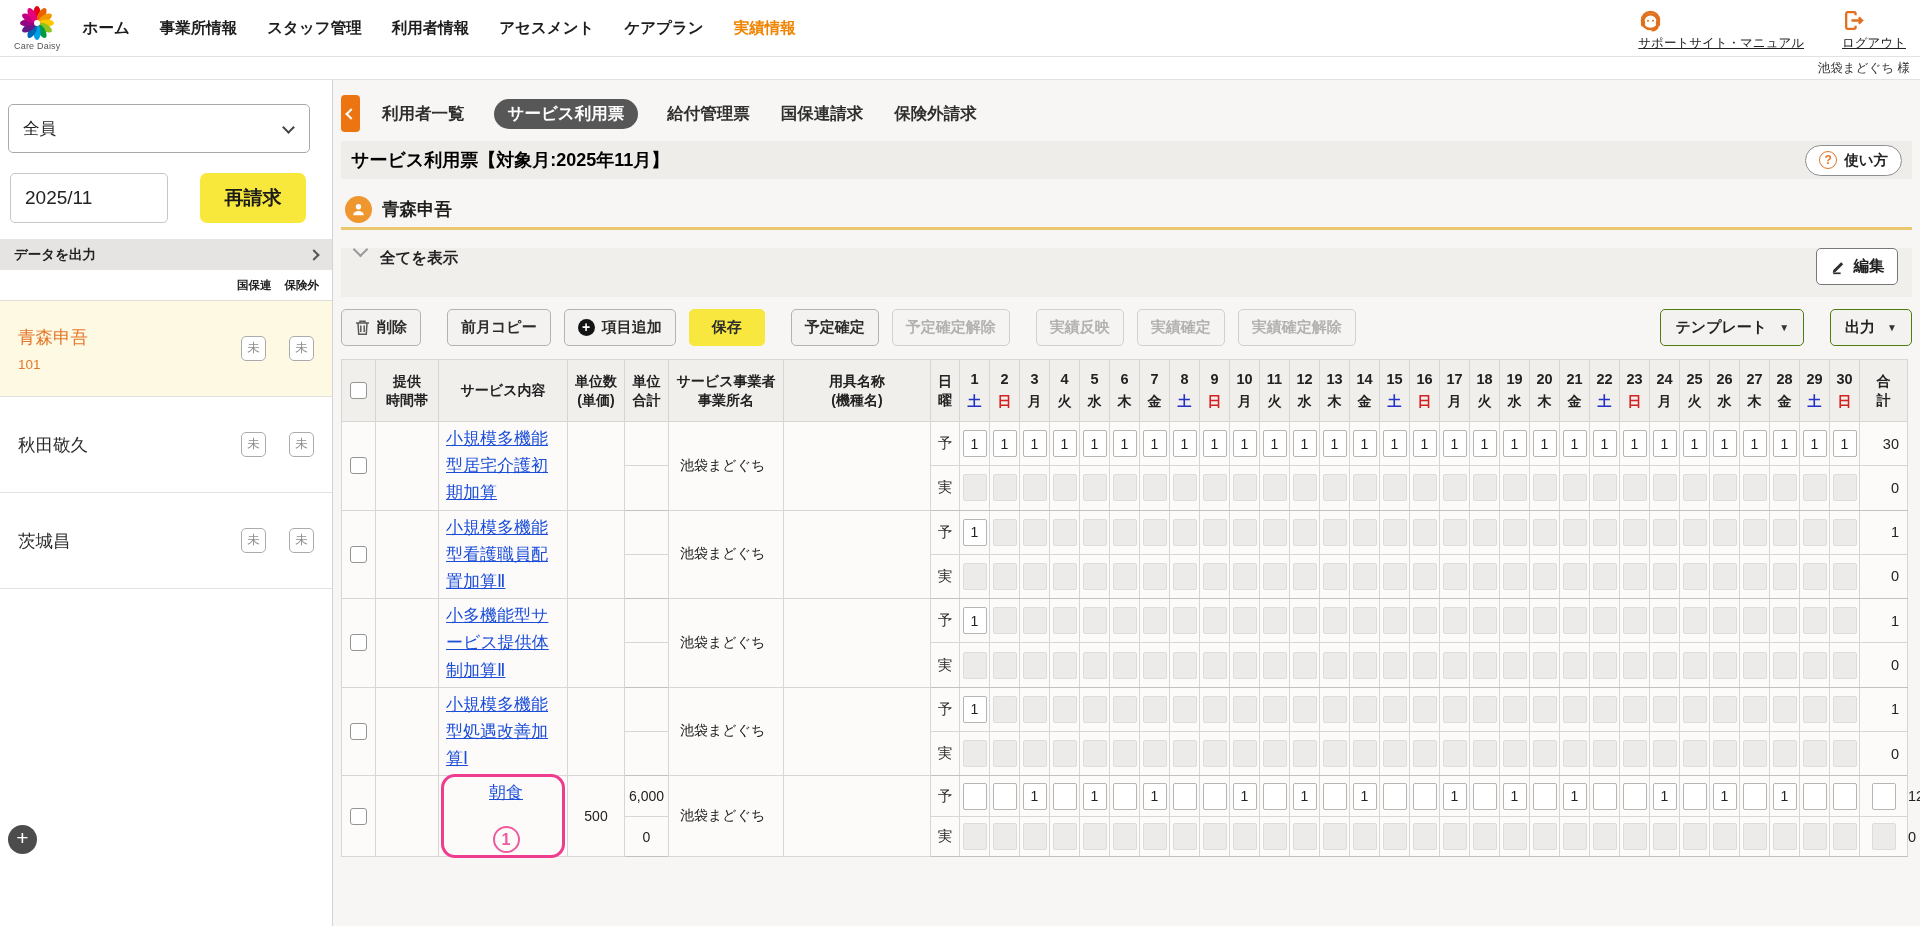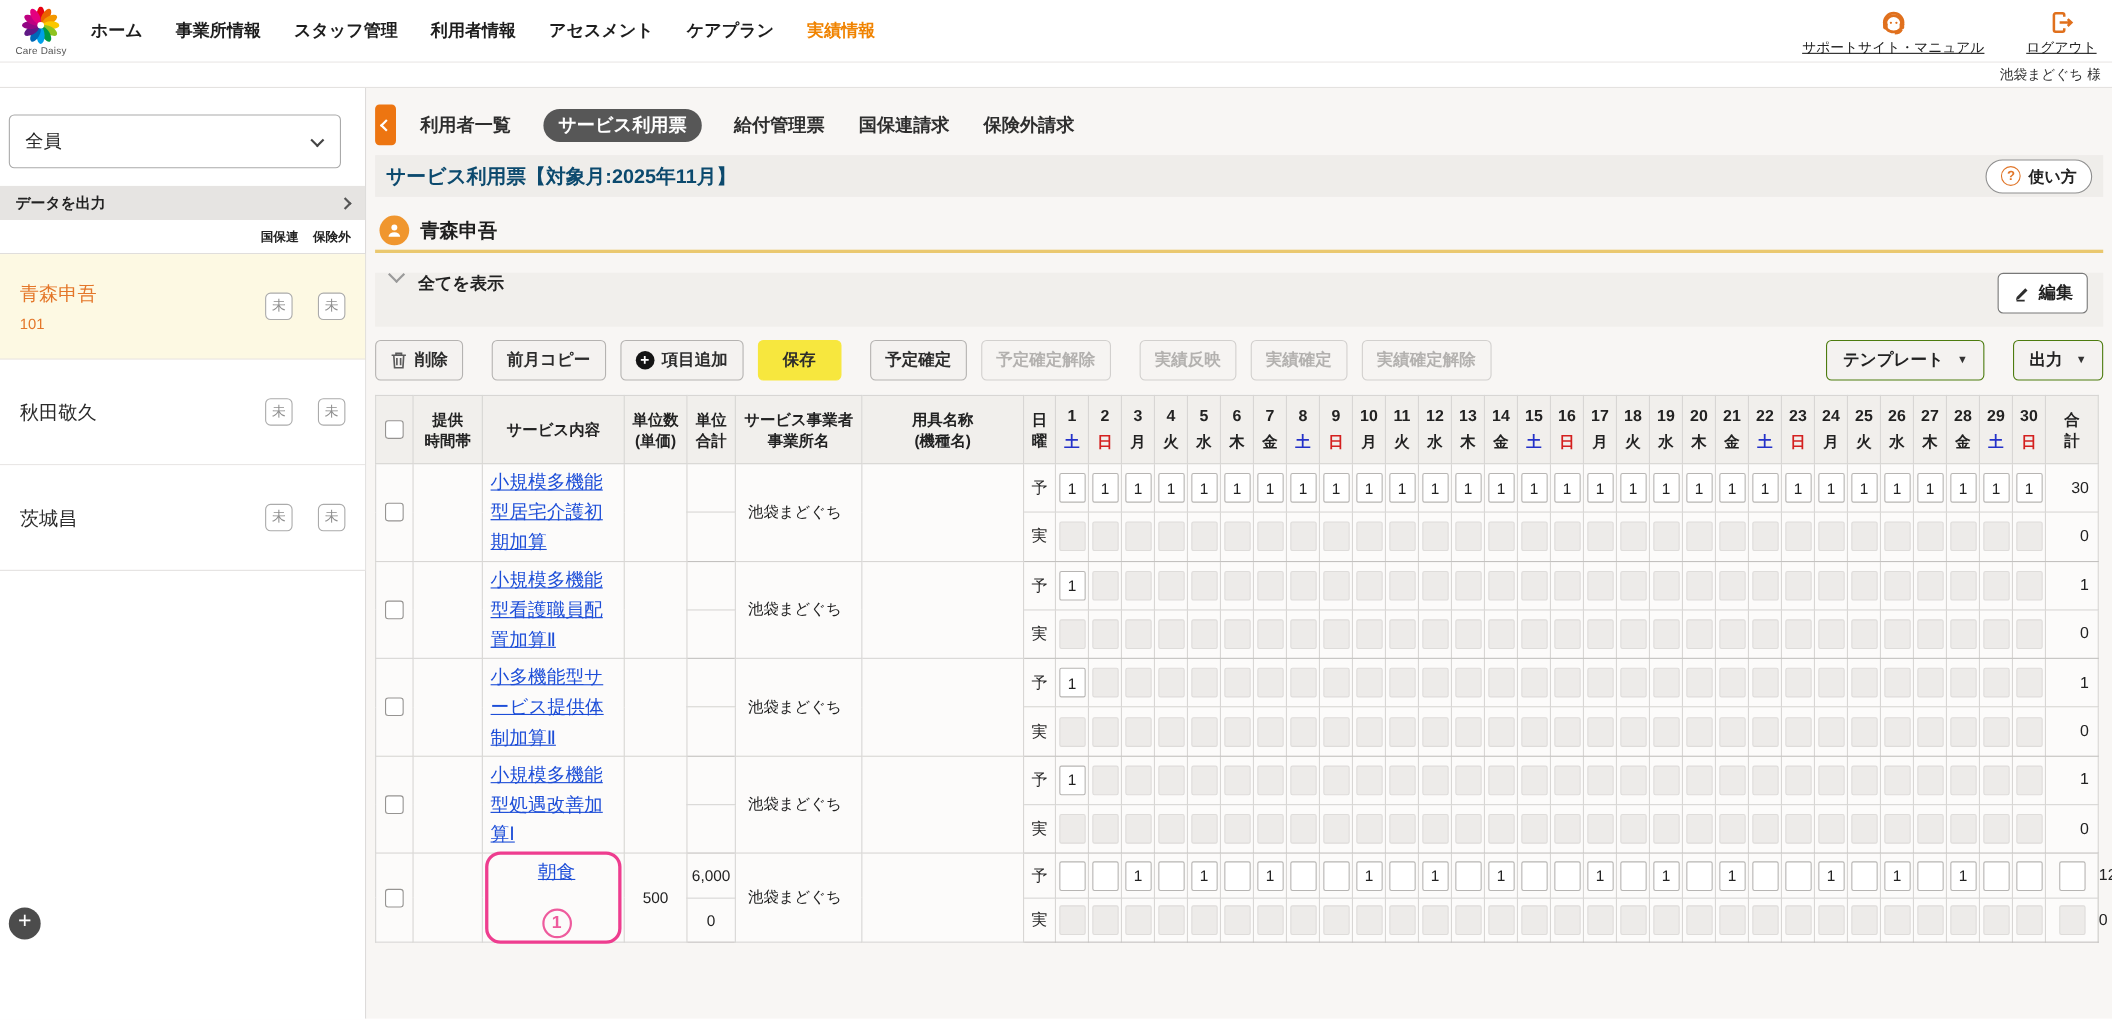--- a/index.html
+++ b/index.html
@@ -7,21 +7,21 @@
     font-family:"Liberation Sans","DejaVu Sans",sans-serif; background:#fff; color:#222; }
 
   
   .topnav { height:57px; background:#fff; display:flex; align-items:center; padding:0 14px; border-bottom:1px solid #e4e2e0; }
   .logo { display:flex; flex-direction:column; align-items:center; margin-right:22px; }
   .logo-text { font-size:9px; color:#555; margin-top:1px; letter-spacing:.2px; }
   .nav-menu { display:flex; gap:30px; }
   .nav-item { font-size:15.5px; font-weight:bold; color:#1d1d1d; cursor:pointer; white-space:nowrap; }
   .nav-item.active { color:#f08300; }
   .nav-right { margin-left:auto; display:flex; gap:38px; align-items:flex-start; padding-top:4px; }
-  .nav-util { display:flex; flex-direction:column; align-items:center; cursor:pointer; }
+  .nav-util { display:flex; flex-direction:column; cursor:pointer; }
   .nav-util .lbl { font-size:12.5px; color:#222; text-decoration:underline; margin-top:2px; white-space:nowrap; }
 
   .account-strip { height:23px; background:#fff; border-bottom:1px solid #e4e2e0; display:flex; align-items:center; justify-content:flex-end; padding-right:10px; font-size:12.5px; color:#333; }
 
   
   .body-area { display:flex; height:846px; }
   .sidebar { width:333px; background:#fff; border-right:1px solid #d5d3d1; position:relative; flex-shrink:0; }
   .main { flex:1; background:#f8f6f4; padding:0 8px; position:relative; overflow:hidden; }
 
   
@@ -47,21 +47,21 @@
   .badge { width:25px; height:25px; border:1.5px solid #ababab; border-radius:5px; background:#fff; color:#8e8e8e; font-size:12.5px; display:flex; align-items:center; justify-content:center; }
   .add-btn { position:absolute; left:8px; bottom:72px; width:29px; height:29px; border-radius:50%; background:#4c4c4c; color:#fff; font-size:21px; line-height:26px; text-align:center; cursor:pointer; }
 
   
   .tab-row { margin-top:15px; height:38px; display:flex; }
   .back-btn { width:19px; height:37px; background:#ed7511; border-radius:4px; display:flex; align-items:center; justify-content:center; cursor:pointer; margin-right:20px; }
   .tabs { display:flex; gap:27px; align-items:center; }
   .tab { font-size:16.5px; font-weight:bold; color:#2e2e2e; cursor:pointer; padding:4px 2px; white-space:nowrap; }
   .tab.active { background:#575757; color:#fff; border-radius:16px; padding:4px 14px; }
   .title-bar { margin-top:8px; height:38px; background:#efedea; display:flex; align-items:center; padding:0 10px; }
-  .page-title { font-size:18px; font-weight:bold; color:#0c4a6e; }
+  .page-title { font-size:18px; font-weight:bold; color:#000000; }
   .help-btn { margin-left:auto; height:31px; background:#fff; border:1.5px solid #8f8f8f; border-radius:17px; display:flex; align-items:center; gap:7px; padding:0 13px; font-size:14.5px; font-weight:bold; cursor:pointer; }
   .q-icon { width:18px; height:18px; border:1.8px solid #e0762a; border-radius:50%; color:#e0762a; font-size:12px; font-weight:bold; display:flex; align-items:center; justify-content:center; }
   .user-head { margin-top:12px; height:36px; display:flex; align-items:center; gap:10px; padding-left:4px; }
   .person-ic { width:27px; height:27px; border-radius:50%; background:#f0962e; display:flex; align-items:center; justify-content:center; }
   .user-head-name { font-size:17.5px; font-weight:bold; color:#1e1e1e; }
   .gold-line { height:3px; background:#eac86f; }
   .showall-bar { margin-top:18px; height:49px; background:#f1efec; display:flex; padding:0 14px; }
   .showall-bar .chev { border-color:#9a9a9a; border-width:2.5px; width:11px; height:11px; margin-top:-4px; }
   .showall-lbl { font-size:15.5px; font-weight:bold; margin-left:14px; }
   .edit-btn { margin-left:auto; width:82px; height:37px; background:#fff; border:1px solid #787878; border-radius:5px; display:flex; align-items:center; justify-content:center; gap:7px; font-size:15.5px; font-weight:bold; cursor:pointer; }
@@ -186,20 +186,24 @@
   <span>池袋まどぐち 様</span>
 </div>
 
 <div class="body-area">
 
   <div class="sidebar">
     <div class="sel-wrap">
       <span>全員</span>
       <span class="chev down"></span>
     </div>
+    <div class="month-row">
+      <input class="month-input" value="2025/11" style="">
+      <button class="rebill-btn">再請求</button>
+    </div>
     <div class="export-bar">
       <span>データを出力</span>
       <span class="chev right"></span>
     </div>
     <div class="status-head" id="status-head">
         <span>国保連</span>
         <span>保険外</span>
       </div>
     <div class="user-list" id="user-list">
         <div class="user-row selected">

